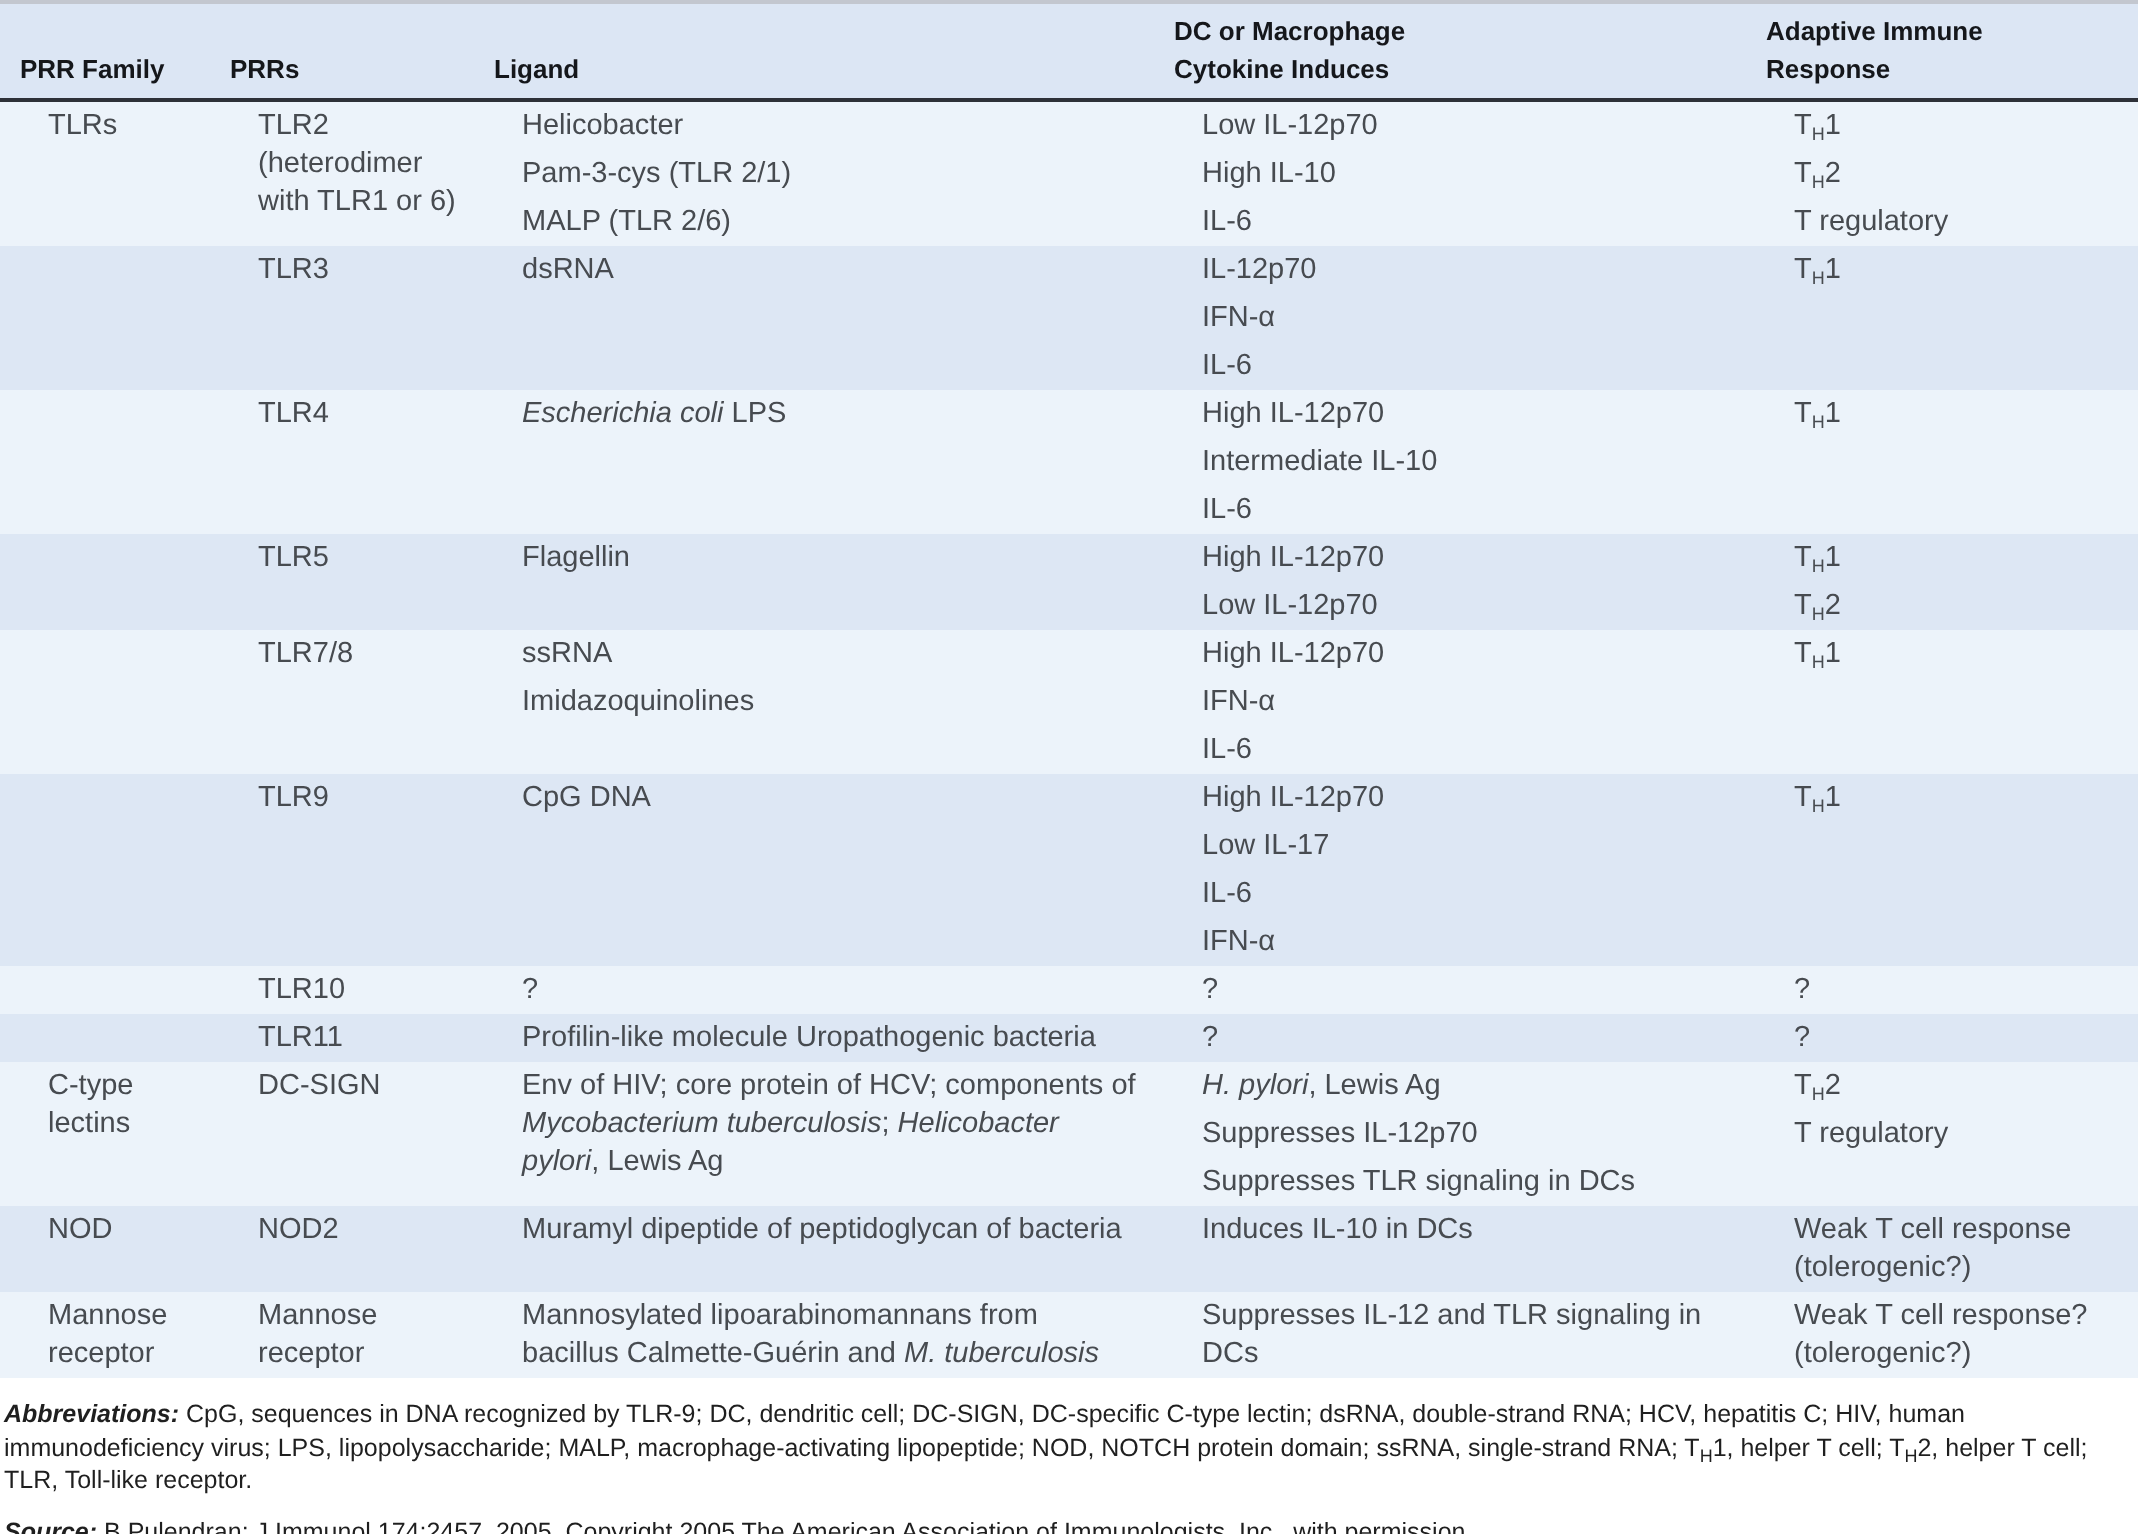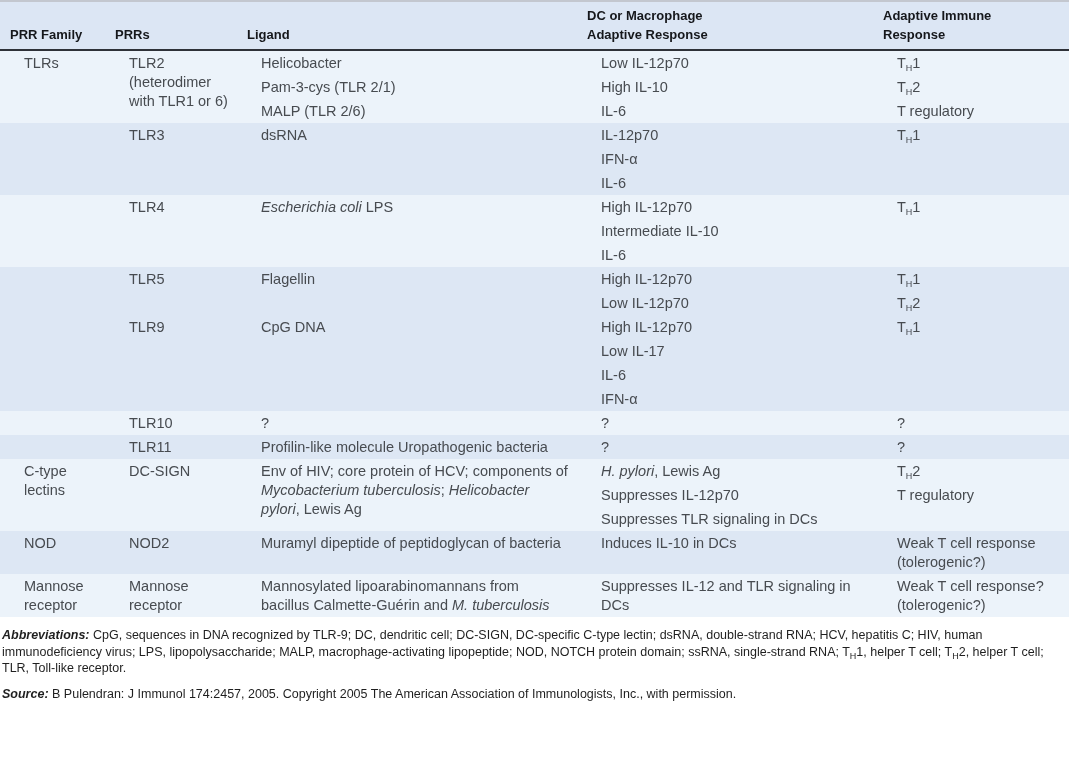--- a/index.html
+++ b/index.html
@@ -82,21 +82,21 @@
             <div>PRR Family</div>
           </th>
           <th>
             <div>PRRs</div>
           </th>
           <th>
             <div>Ligand</div>
           </th>
           <th>
             <div>DC or Macrophage</div>
-            <div>Adaptive Response</div>
+            <div>Cytokine Induces</div>
           </th>
           <th>
             <div>Adaptive Immune</div>
             <div>Response</div>
           </th>
         </tr>
     </thead>
     <tbody id="table-body">
         <tr class="light">
           <td>
@@ -163,20 +163,38 @@
           <td>
             <div class="line">Flagellin</div>
           </td>
           <td>
             <div class="line">High IL-12p70</div>
             <div class="line">Low IL-12p70</div>
           </td>
           <td>
             <div class="line">T<sub>H</sub>1</div>
             <div class="line">T<sub>H</sub>2</div>
+          </td>
+        </tr>
+        <tr class="light">
+          <td></td>
+          <td>
+            <div class="line">TLR7/8</div>
+          </td>
+          <td>
+            <div class="line">ssRNA</div>
+            <div class="line">Imidazoquinolines</div>
+          </td>
+          <td>
+            <div class="line">High IL-12p70</div>
+            <div class="line">IFN-α</div>
+            <div class="line">IL-6</div>
+          </td>
+          <td>
+            <div class="line">T<sub>H</sub>1</div>
           </td>
         </tr>
         <tr class="dark">
           <td></td>
           <td>
             <div class="line">TLR9</div>
           </td>
           <td>
             <div class="line">CpG DNA</div>
           </td>

